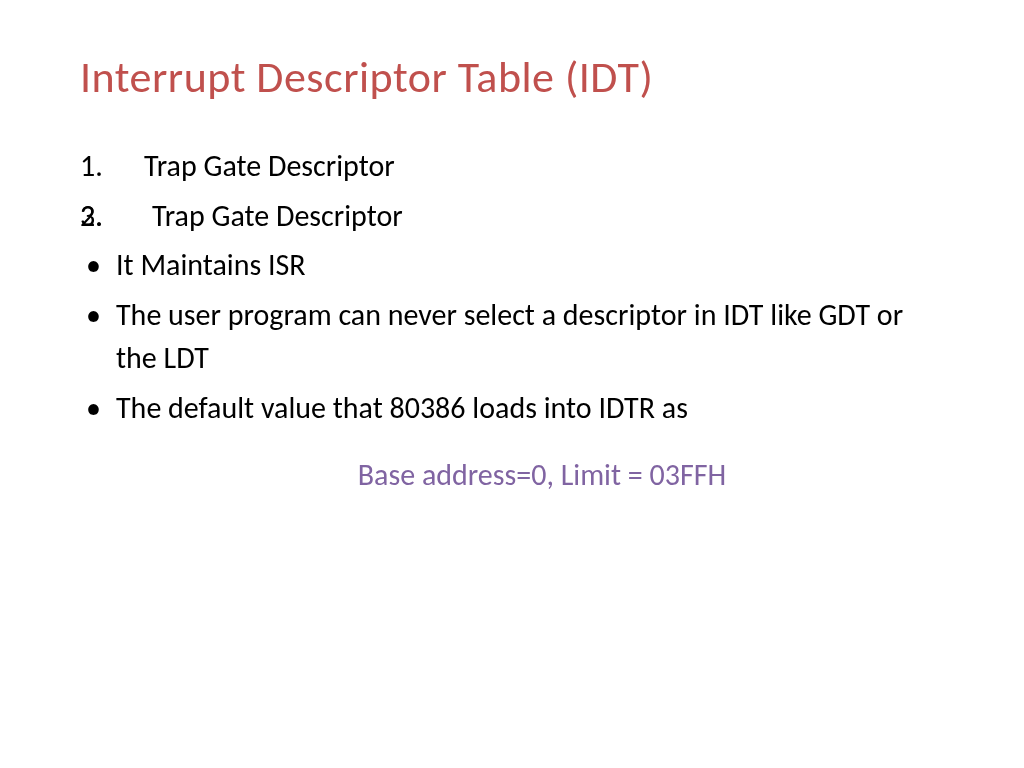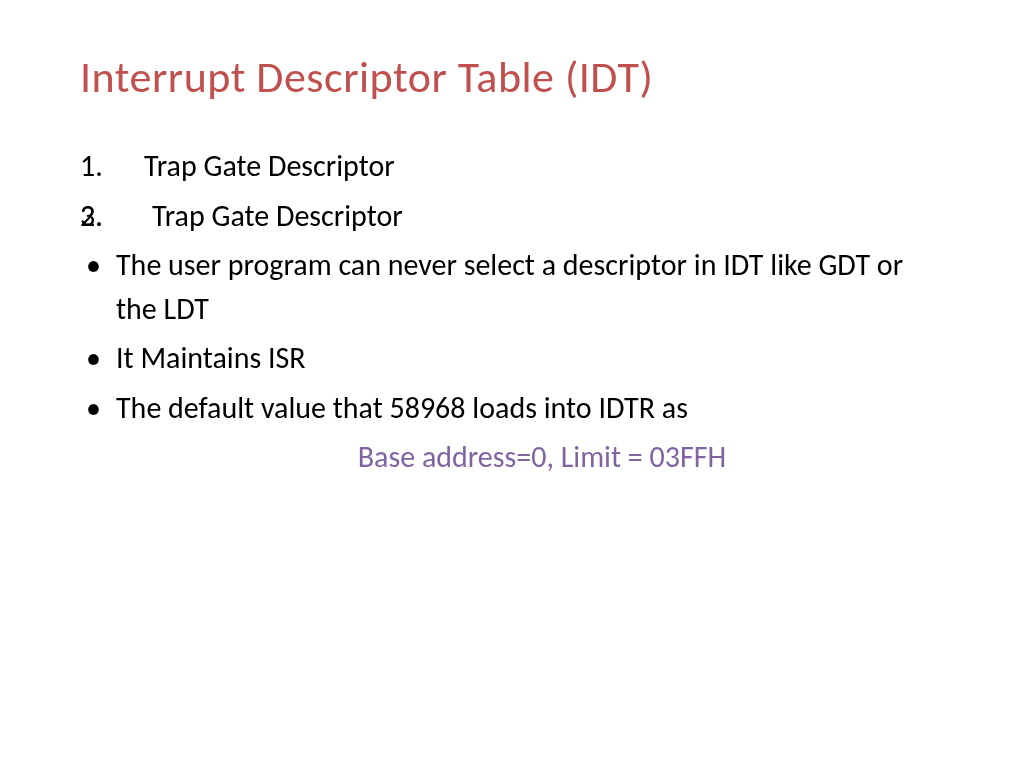--- a/index.html
+++ b/index.html
@@ -55,21 +55,21 @@
       display: inline-block;
     }
     .numbered-text-extra {
       padding-left: 36px;
       display: inline-block;
     }
     .footer-line {
       color: #8064a2;
       font-size: 30px;
       text-align: center;
-      margin-top: 6px;
+      margin-top: 24px;
       padding-left: 60px;
     }
   </style>
 </head>
 <body>
 
 <h1 class="title">Interrupt Descriptor Table (IDT)</h1>
 
 <div class="content">
   <div class="numbered-item">
@@ -77,22 +77,22 @@
     <span class="numbered-text">Trap Gate Descriptor</span>
   </div>
   <div class="numbered-item">
     <span class="num">2.</span>
   </div>
   <div class="numbered-item">
     <span class="num">3.</span>
     <span class="numbered-text-extra">Trap  Gate Descriptor</span>
   </div>
   <div class="bullet-item">
+    <span>It Maintains ISR</span>
+  </div>
+  <div class="bullet-item">
     <span>The user program can never select a descriptor in IDT like GDT or the LDT</span>
   </div>
   <div class="bullet-item">
-    <span>It Maintains ISR</span>
-  </div>
-  <div class="bullet-item">
-    <span>The default value that 58968 loads into IDTR as</span>
+    <span>The default value that 80386 loads into IDTR as</span>
   </div>
   <div class="footer-line">Base address=0, Limit = 03FFH</div>
 </div>
 
 </body></html>

